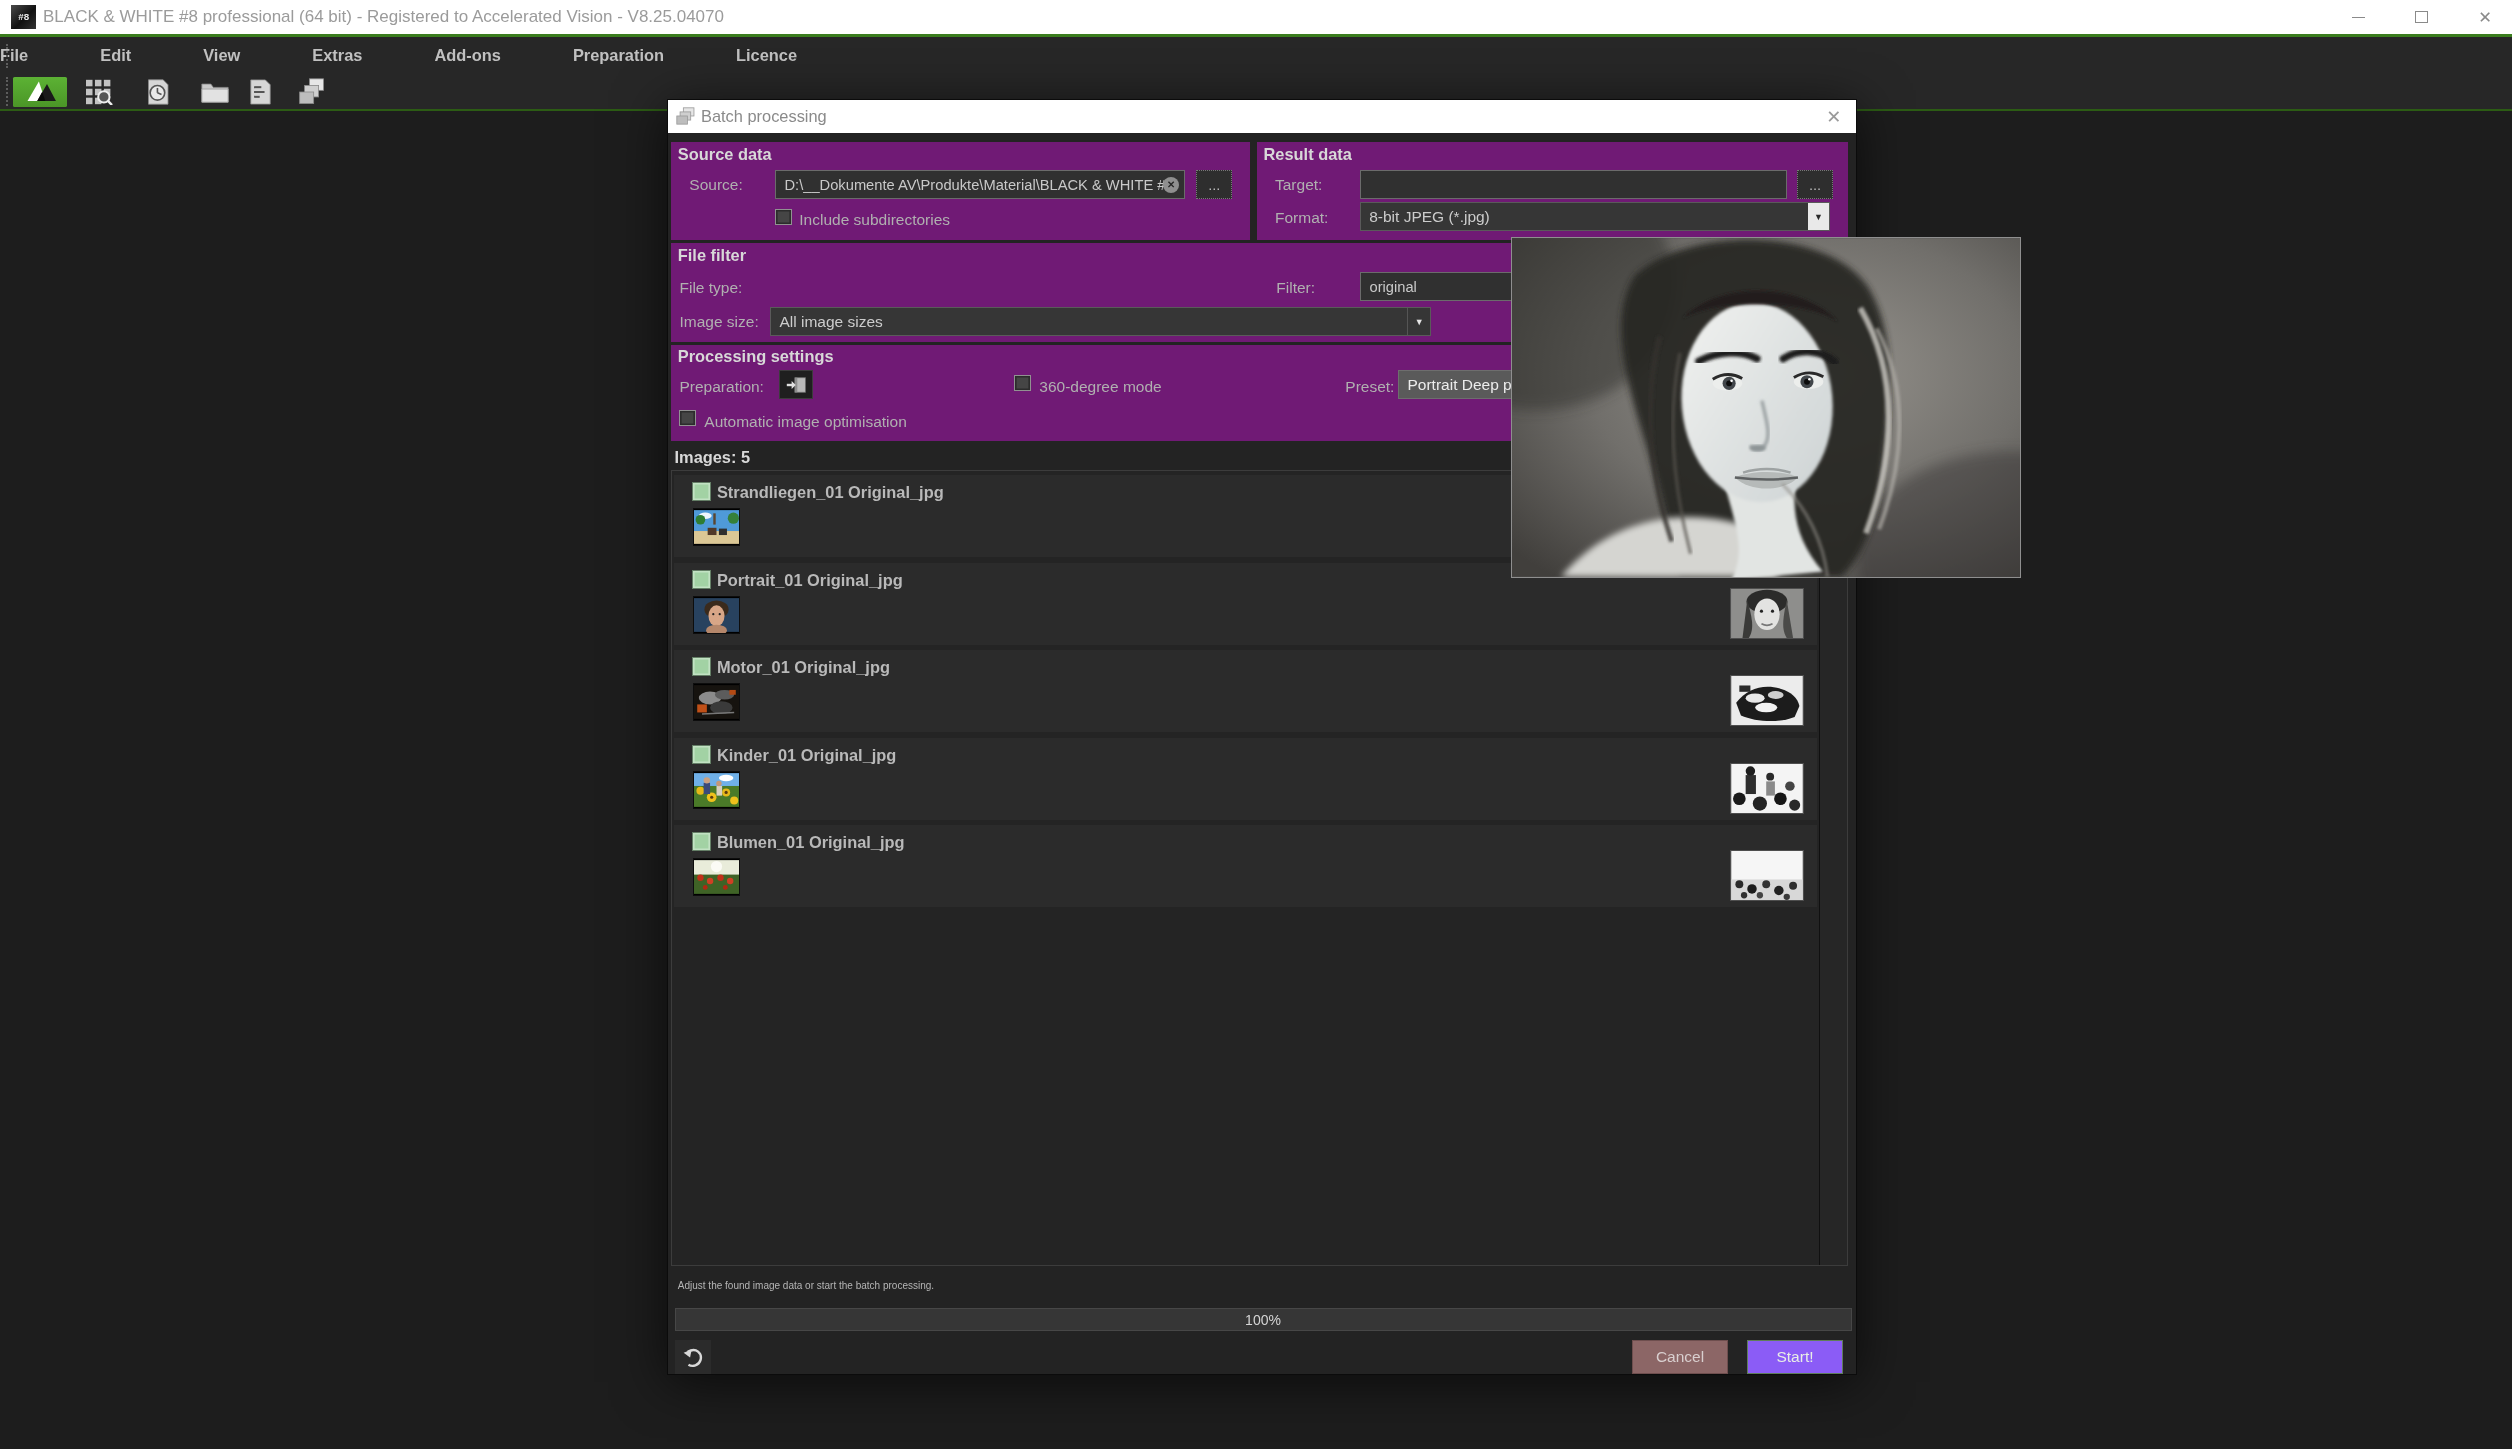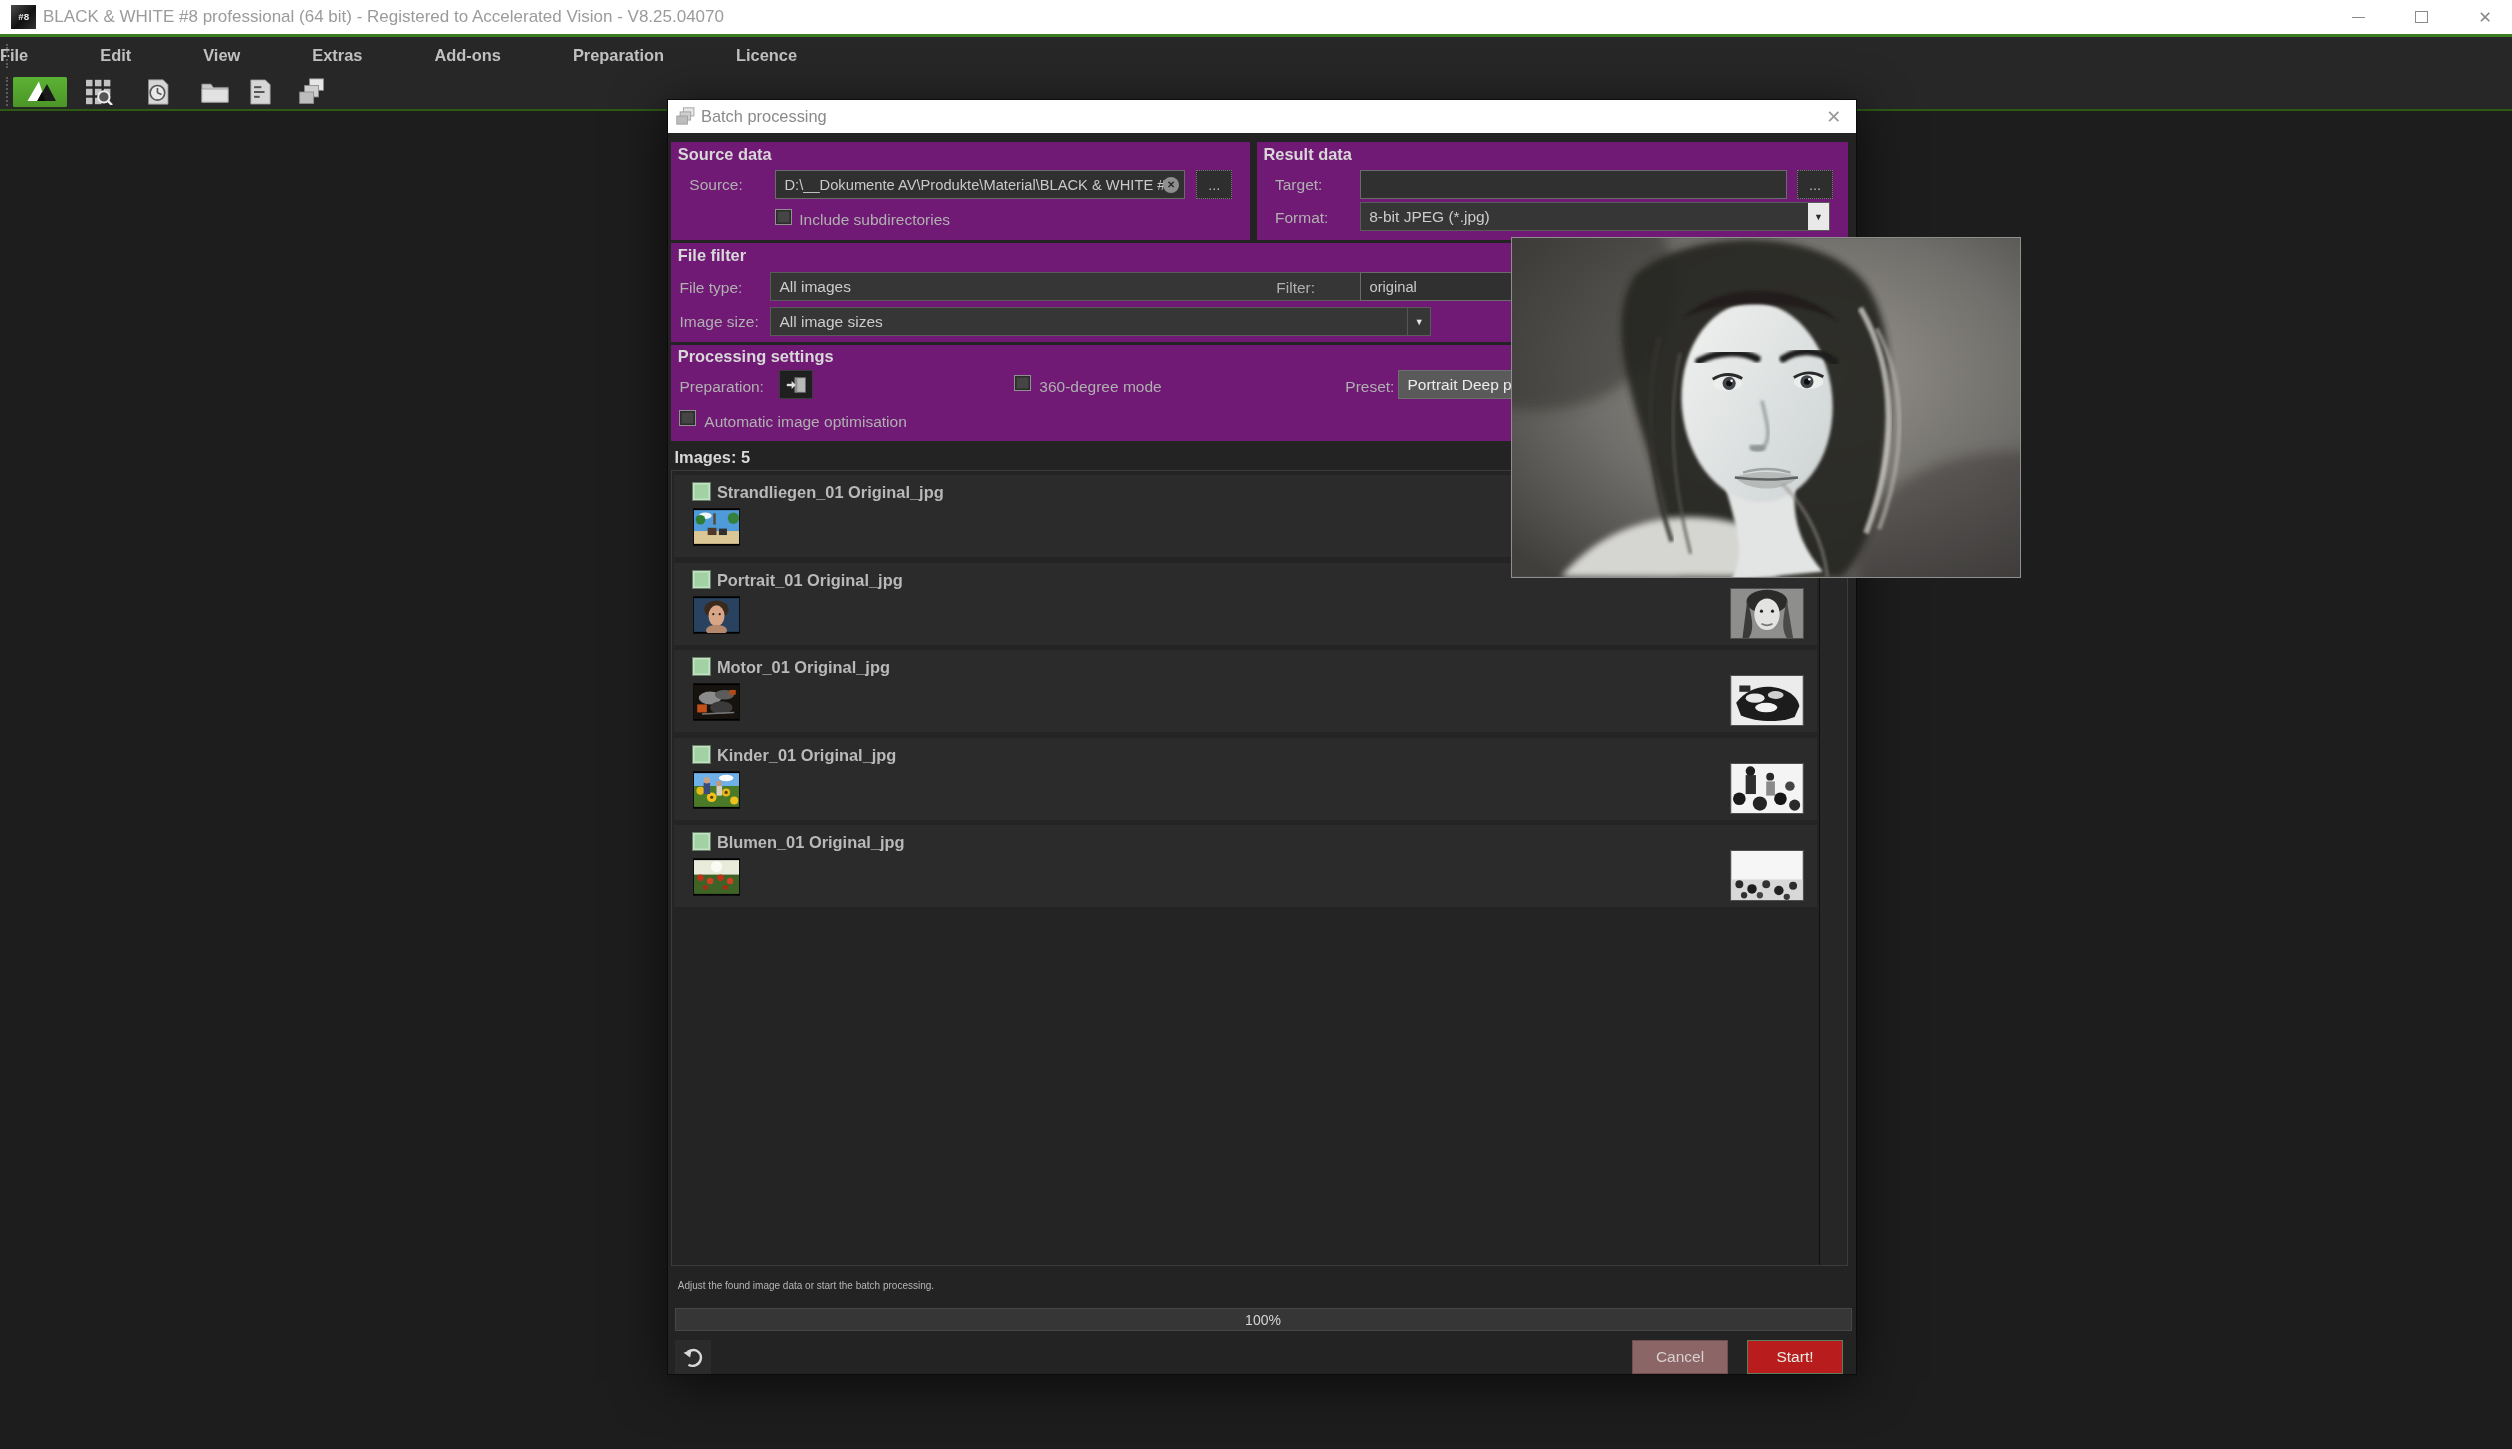--- a/index.html
+++ b/index.html
@@ -70,21 +70,21 @@
   .thumb-c svg, .thumb-bw svg { width:100%; height:100%; display:block; }
 
   .statusline { position:absolute; left:9.8px; top:1180px; color:#b5b5b5; font-size:10px; }
   .progress { position:absolute; left:6.5px; top:1208px; width:1177px; height:23px; background:#363636;
               border:0.8px solid #474747; color:#d5d5d5; font-size:14px; display:flex; align-items:center; justify-content:center; }
   .undo-btn { position:absolute; left:6.5px; top:1240px; width:36px; height:34px; background:#2b2b2b;
               display:flex; align-items:center; justify-content:center; }
   .btn { position:absolute; top:1240px; width:96px; height:34px; font-size:15.5px;
          display:flex; align-items:center; justify-content:center; }
   .btn-cancel { right:128px; background:#8c6666; border:0.8px solid #6e4e4e; color:#d9cfcf;text-align:center; }
-  .btn-start  { right:13px;  background:#b91c1c; border:0.8px solid #5f7d5a; color:#e8eee6; }
+  .btn-start  { right:13px;  background:#8b5cf6; border:0.8px solid #5f7d5a; color:#e8eee6; }
 
   .preview { position:absolute; left:1511px; top:237px; width:510px; height:341px;
              border:1.6px solid #8f8f8f; background:#555; }
   .preview svg { width:100%; height:100%; display:block; }
 </style>
 </head>
 <body>
 
 <div class="screen">
 
@@ -206,24 +206,20 @@
       <span class="lbl" style="left:18px;top:67px;">Format:</span>
       <div class="combo" style="left:103px;top:60px;width:470px;height:29px;">
         <span>8-bit JPEG (*.jpg)</span>
         <span class="caret-light">▼</span>
       </div>
     </div>
 
     <div class="panel" style="left:3.3px;top:143px;width:1177px;height:99px;">
       <span class="heading" style="left:6.5px;top:3.3px;">File filter</span>
       <span class="lbl" style="left:8.2px;top:36px;">File type:</span>
-      <div class="combo" style="left:99px;top:29px;width:661px;height:29px;">
-        <span>All images</span>
-        <span class="caret-dark">▼</span>
-      </div>
       <span class="lbl" style="left:605px;top:36px;">Filter:</span>
       <div class="tinput noclear" style="left:689px;top:29px;width:403px;height:29px;">
         <span>original</span>
       </div>
       <span class="lbl" style="left:8.2px;top:70px;">Image size:</span>
       <div class="combo" style="left:99px;top:64px;width:661px;height:29px;">
         <span>All image sizes</span>
         <span class="caret-dark">▼</span>
       </div>
     </div>

